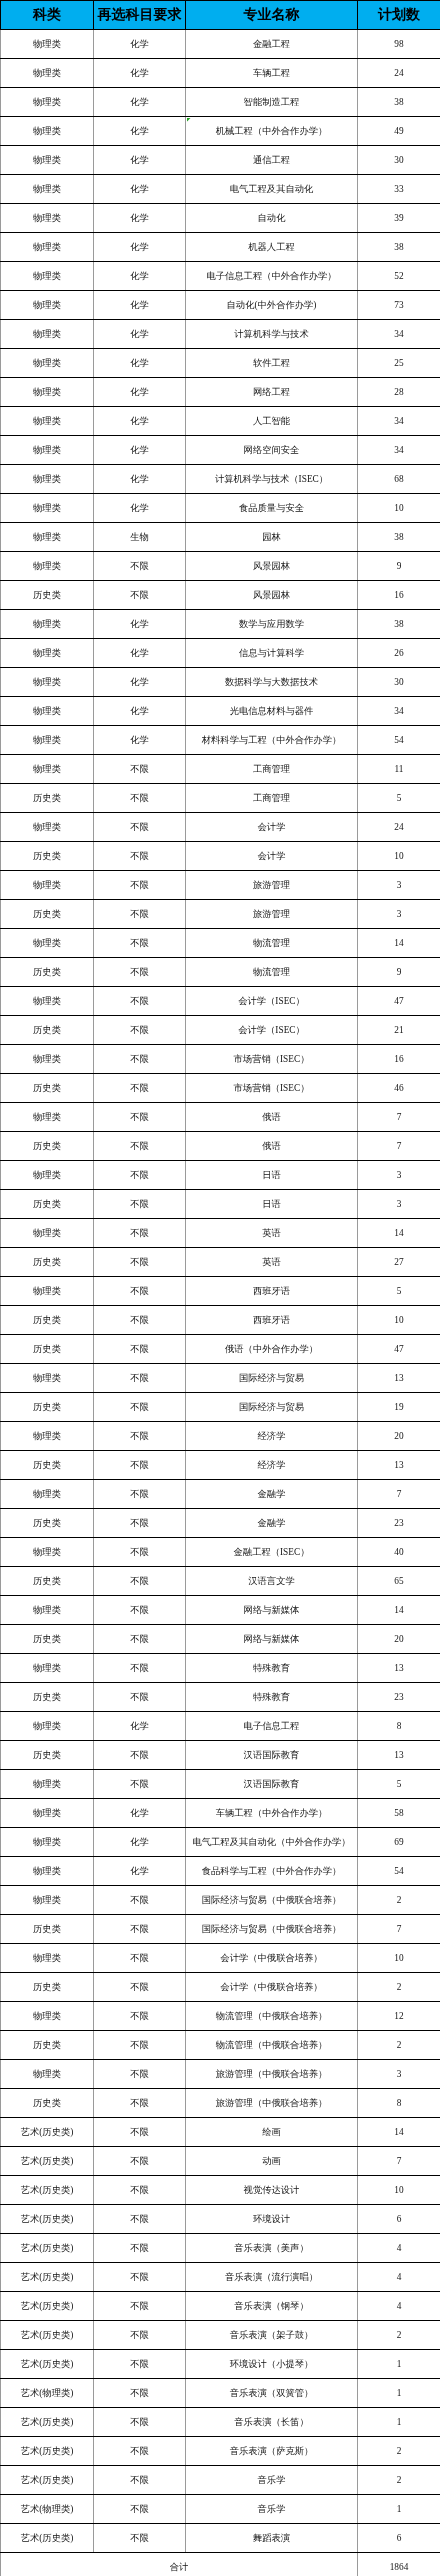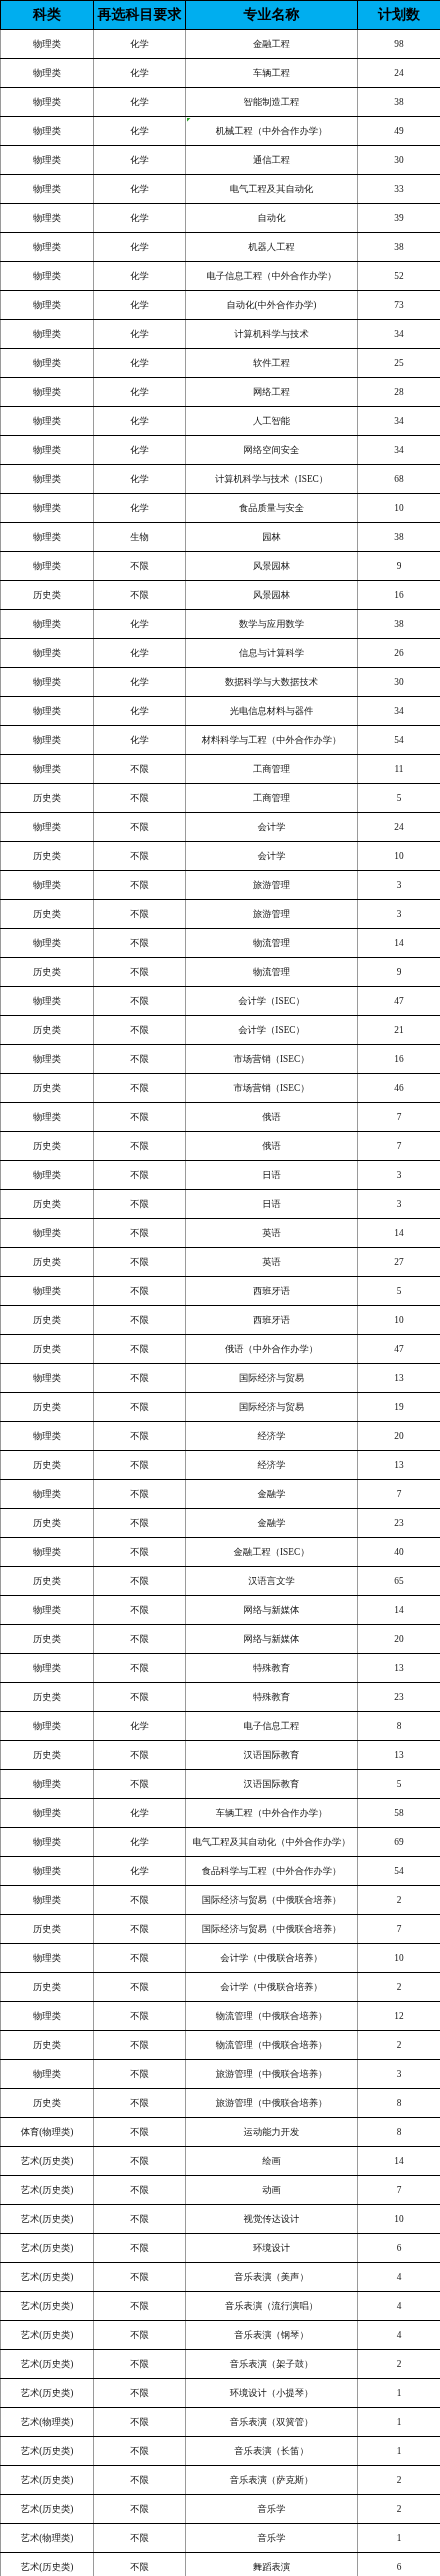--- a/index.html
+++ b/index.html
@@ -499,26 +499,20 @@
           <td>旅游管理（中俄联合培养）</td>
           <td>3</td>
         </tr>
         <tr>
           <td>历史类</td>
           <td>不限</td>
           <td>旅游管理（中俄联合培养）</td>
           <td>8</td>
         </tr>
         <tr>
-          <td>体育(物理类)</td>
-          <td>不限</td>
-          <td>运动能力开发</td>
-          <td>8</td>
-        </tr>
-        <tr>
           <td>艺术(历史类)</td>
           <td>不限</td>
           <td>绘画</td>
           <td>14</td>
         </tr>
         <tr>
           <td>艺术(历史类)</td>
           <td>不限</td>
           <td>动画</td>
           <td>7</td>

